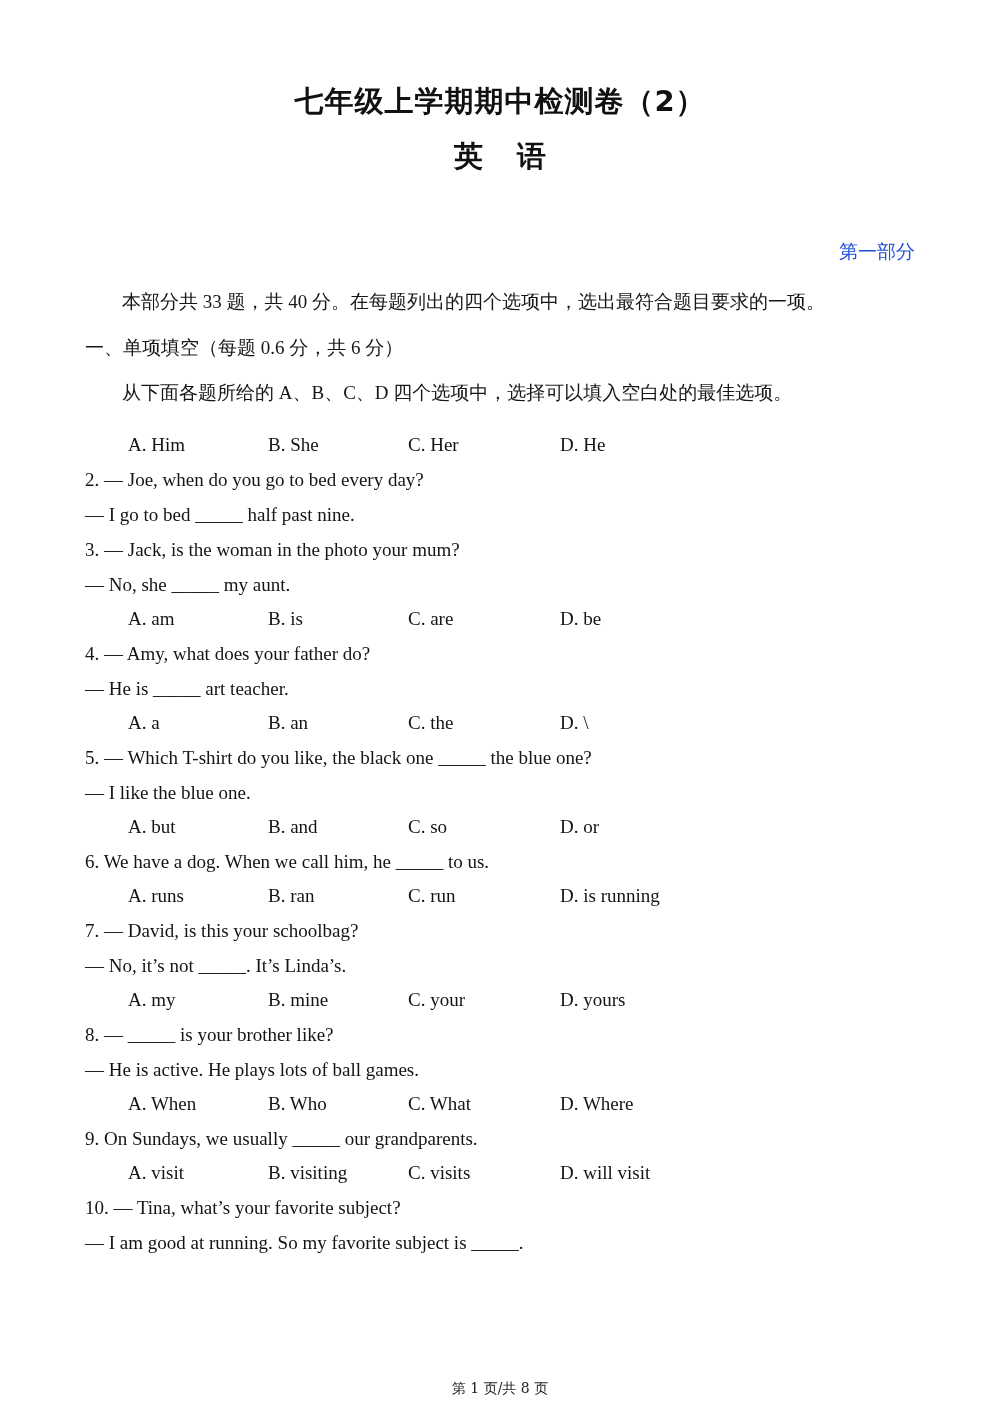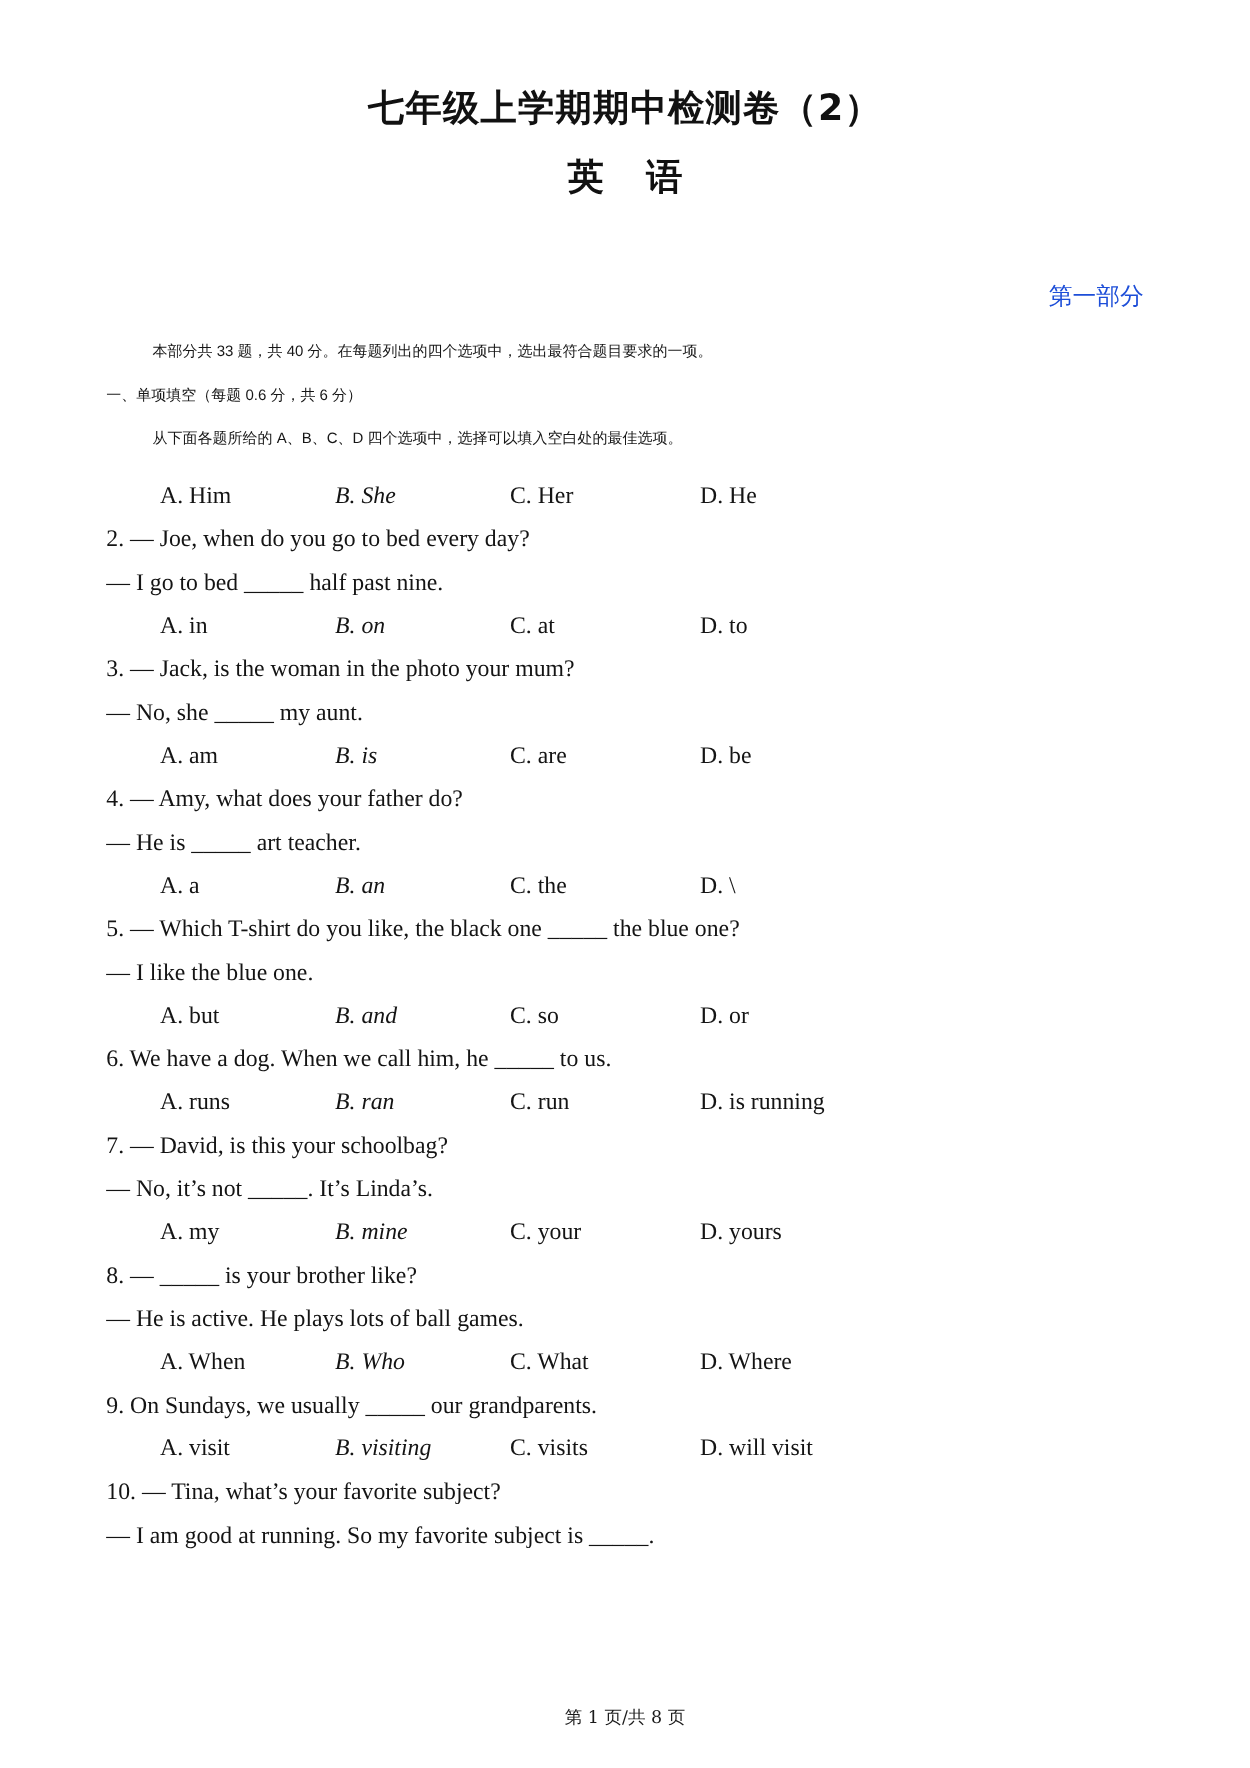--- a/index.html
+++ b/index.html
@@ -10,21 +10,21 @@
   body {
     width: 1000px;
     height: 1414px;
     position: relative;
     font-family: "Liberation Serif", "DejaVu Serif", serif;
     color: #1a1a1a;
     overflow: hidden;
   }
   .page {
     position: absolute;
-    left: 0; top: 0;
+    left: 0; top: 15px;
     width: 1000px;
     height: 1350px;
     box-sizing: border-box;
     padding: 0 85px;
   }
 
   
   .doc-title {
     text-align: center;
     font-family: "DejaVu Sans", "Liberation Sans", sans-serif;
@@ -52,22 +52,22 @@
     font-family: "DejaVu Sans", "Liberation Sans", sans-serif;
     font-size: 19px;
     font-weight: 400;
     margin: 0;
     padding-top: 62px;
     color: #1d4ed8;
   }
 
   
   .cn {
-    font-family: Liberation Sans, sans-serif;
-    font-size: 12px;
+    font-family: Liberation Serif, serif;
+    font-size: 19px;
     line-height: 1.55;
     color: #161616;
   }
   .para-indent {
     margin: 0;
     padding-top: 22px;
     text-indent: 37px;
   }
   .section-label {
     margin: 0;
@@ -106,21 +106,21 @@
     display: block;
     position: relative;
     height: 19px;
   }
   .opt {
     position: absolute;
     top: 15px;
     white-space: pre;
   }
   .opt.o0 { left: 43px; }
-  .opt.o1 { left: 183px; font-style: italic; }
+  .opt.o1 { left: 183px; }
   .opt.o2 { left: 323px; }
   .opt.o3 { left: 463px; margin-left: 12px; }
 
   
   .footer {
     position: absolute;
     left: 0;
     right: 0;
     top: 1365px;
     text-align: center;
@@ -151,26 +151,20 @@
         <div class="opts">
           <span class="opt o0">A. Him</span>
           <span class="opt o1">B. She</span>
           <span class="opt o2">C. Her</span>
           <span class="opt o3">D. He</span>
         </div>
       </div>
       <div class="q-block">
         <div class="q-line">2. — Joe, when do you go to bed every day?</div>
         <div class="q-line reply">— I go to bed _____ half past nine.</div>
-        <div class="opts">
-          <span class="opt o0">A. in</span>
-          <span class="opt o1">B. on</span>
-          <span class="opt o2">C. at</span>
-          <span class="opt o3">D. to</span>
-        </div>
       </div>
       <div class="q-block">
         <div class="q-line">3. — Jack, is the woman in the photo your mum?</div>
         <div class="q-line reply">— No, she _____ my aunt.</div>
         <div class="opts">
           <span class="opt o0">A. am</span>
           <span class="opt o1">B. is</span>
           <span class="opt o2">C. are</span>
           <span class="opt o3">D. be</span>
         </div>

